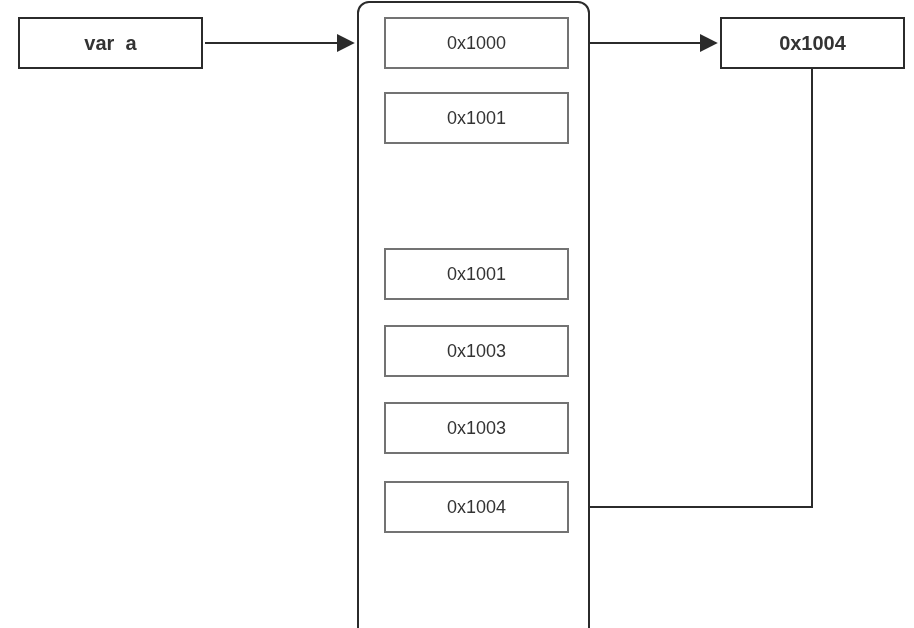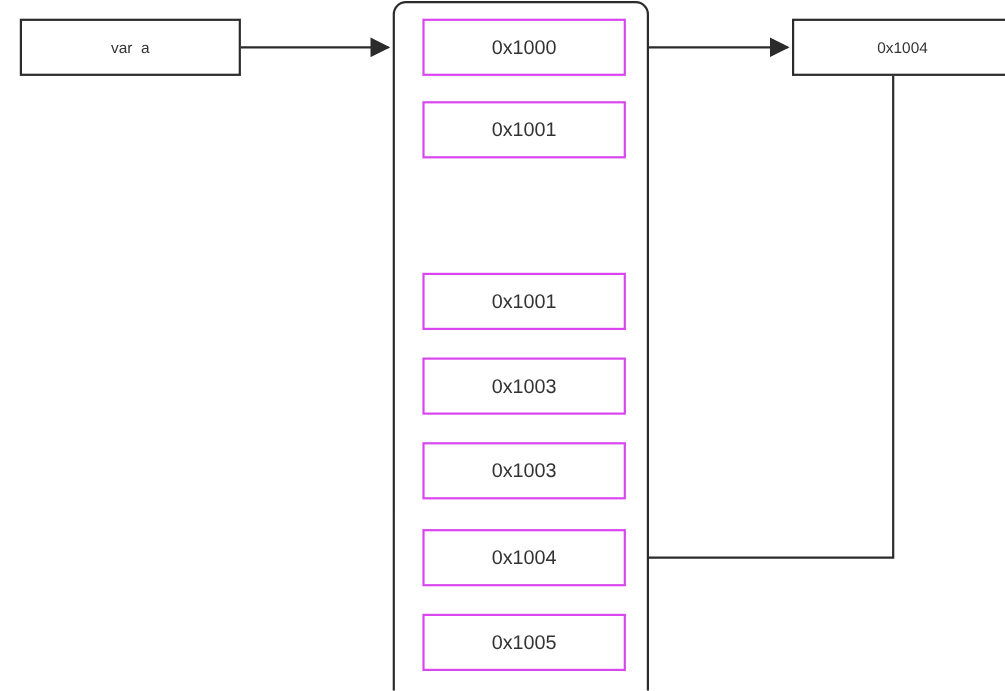--- a/index.html
+++ b/index.html
@@ -12,30 +12,31 @@
     }
     .canvas {
       position: relative;
       width: 914px;
       height: 628px;
       background: #ffffff;
       overflow: hidden;
     }
     .box {
       position: absolute;
-      width: 201px;
+      width: 185px;
       height: 52px;
       border: 2px solid #2b2b2b;
       background: #ffffff;
       box-sizing: border-box;
       display: flex;
       align-items: center;
       justify-content: center;
-      font-size: 14px;
+      font-size: 20px;
       color: #333333;
+      font-weight: bold;
     }
     .var-box {
       left: 18px;
       top: 17px;
     }
     .var-box span {
       white-space: pre;
     }
     .pointer-box {
       left: 720px;
@@ -50,21 +51,21 @@
       border: 2px solid #2b2b2b;
       border-radius: 12px;
       box-sizing: border-box;
       background: #ffffff;
     }
     .cell {
       position: absolute;
       left: 384px;
       width: 185px;
       height: 52px;
-      border: 2px solid #d946ef;
+      border: 2px solid #737373;
       background: #ffffff;
       box-sizing: border-box;
       display: flex;
       align-items: center;
       justify-content: center;
       font-size: 18px;
       color: #333333;
     }
     svg.arrows {
       position: absolute;
@@ -121,22 +122,19 @@
   </div>
   <div class="cell" style="top:325px">
     <span>0x1003</span>
   </div>
   <div class="cell" style="top:402px">
     <span>0x1003</span>
   </div>
   <div class="cell" style="top:481px">
     <span>0x1004</span>
   </div>
-  <div class="cell" style="top:558px">
-    <span>0x1005</span>
-  </div>
 
   <div class="box pointer-box">
     <span>0x1004</span>
   </div>
 
 
 </div>
 
 </body></html>

